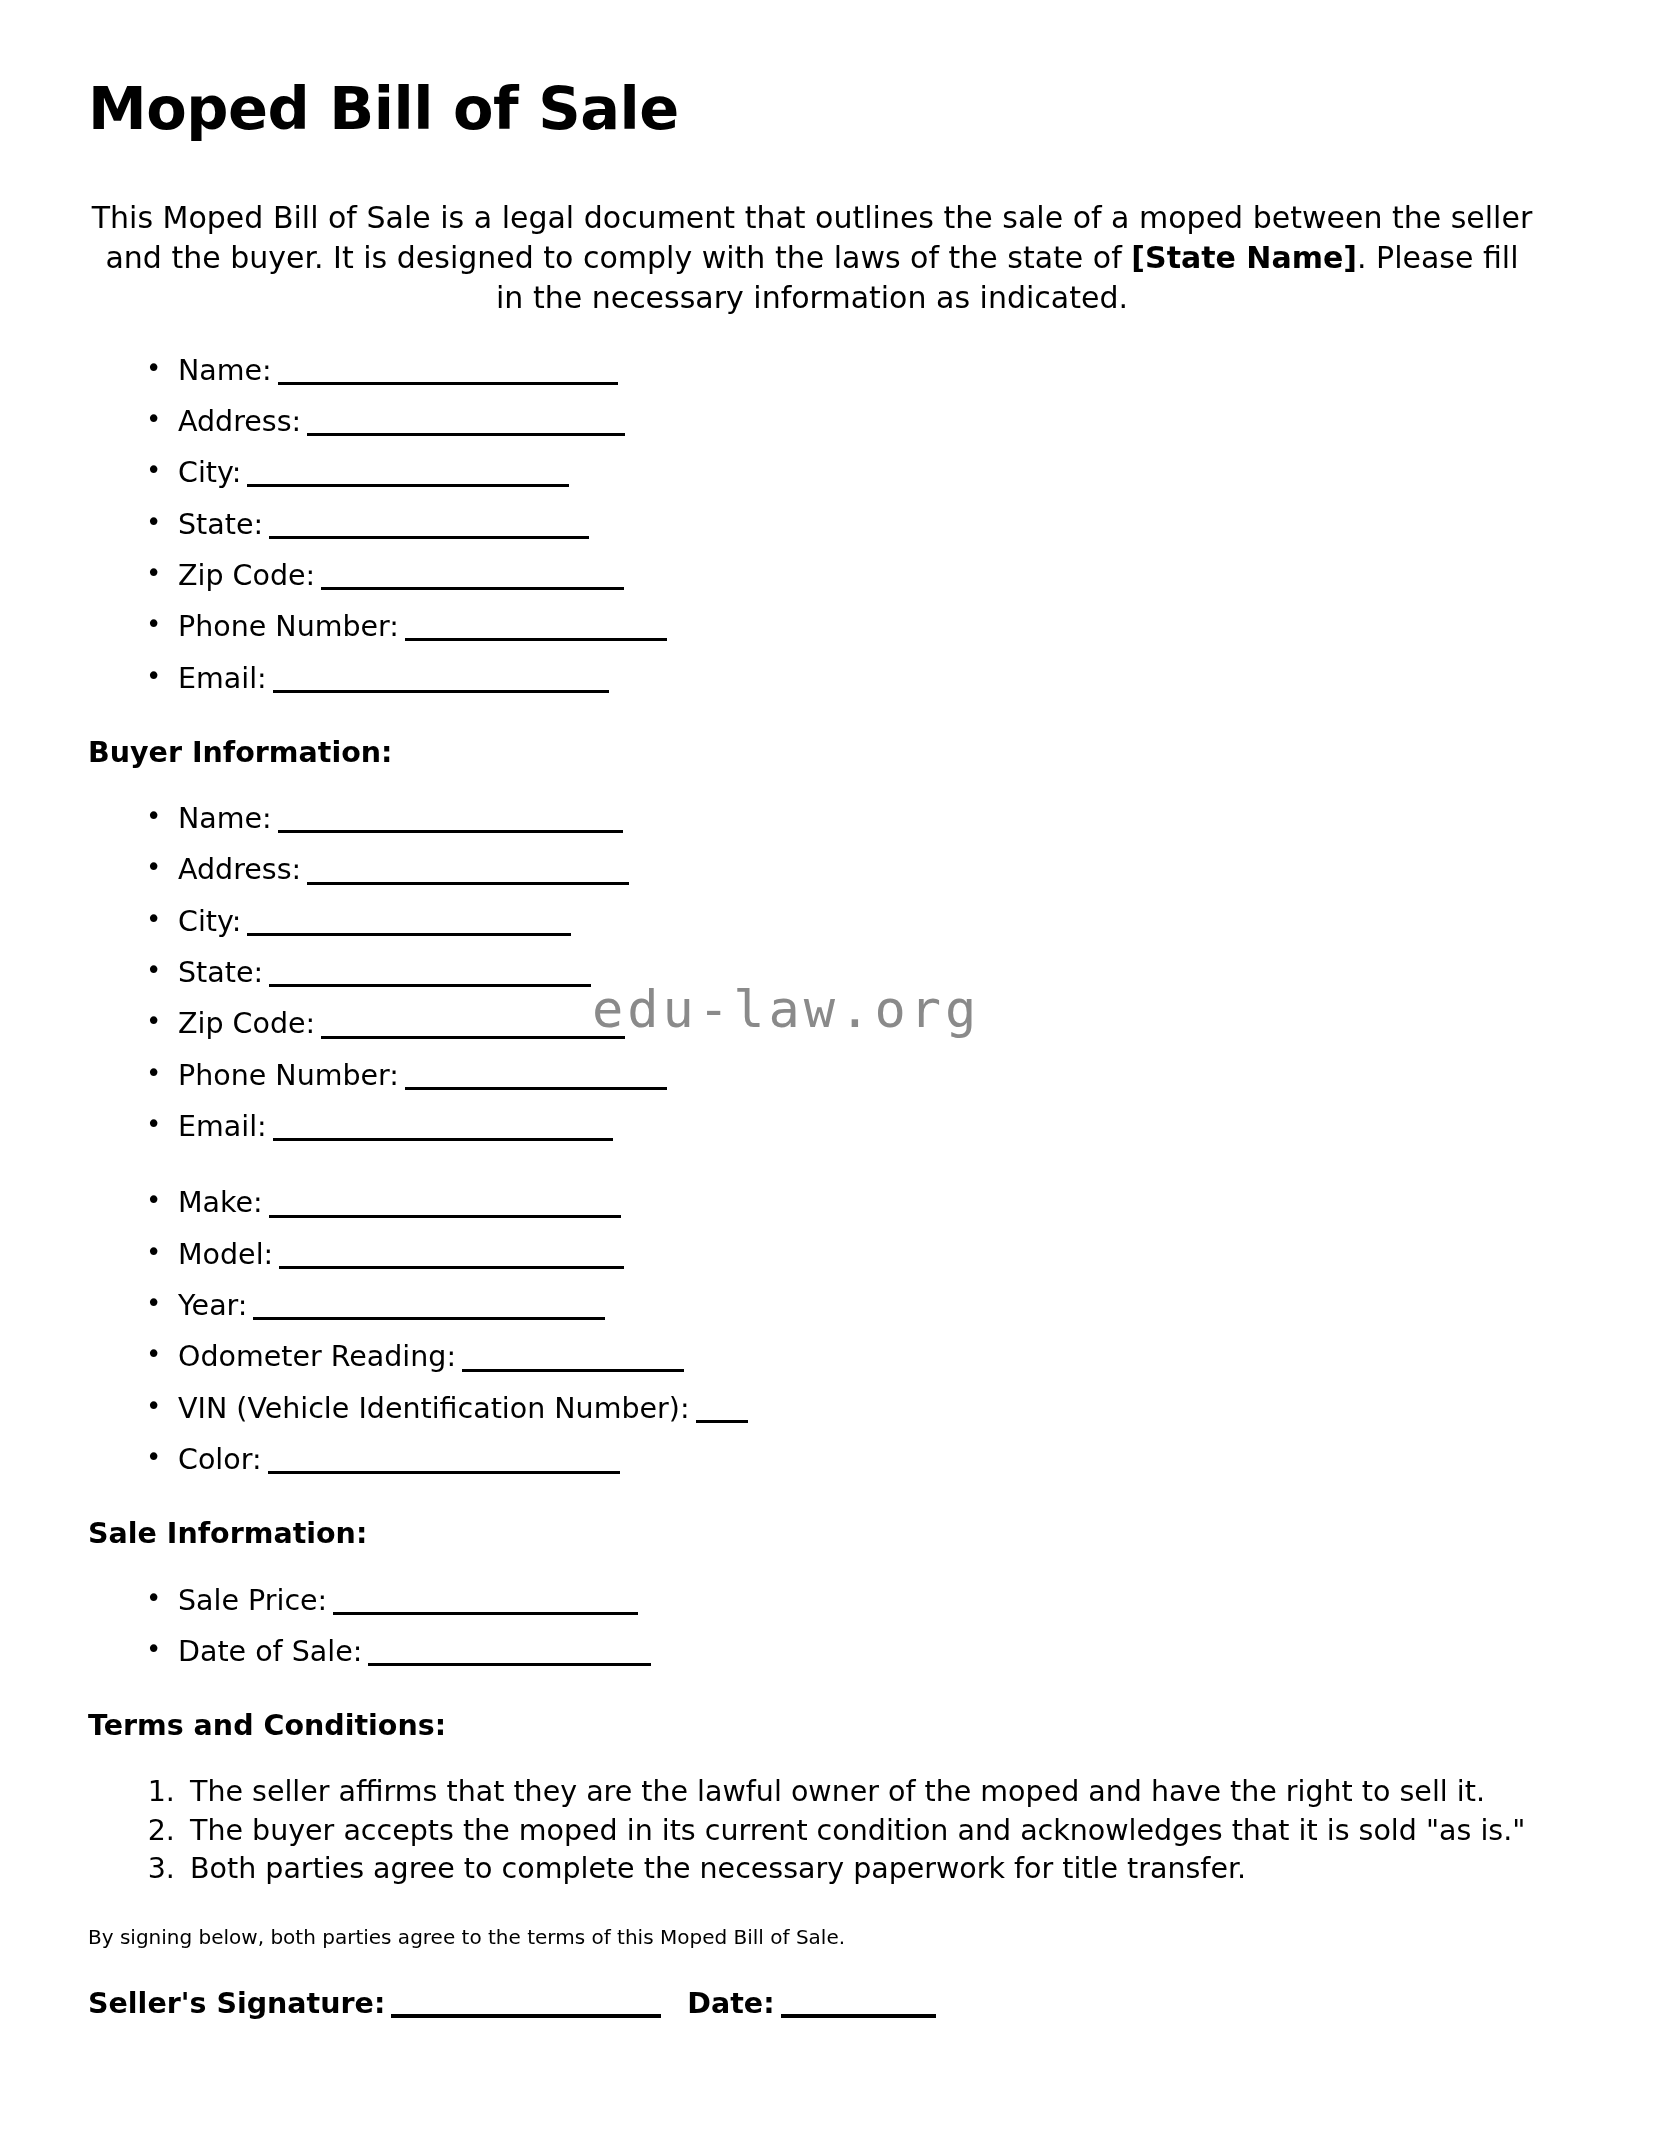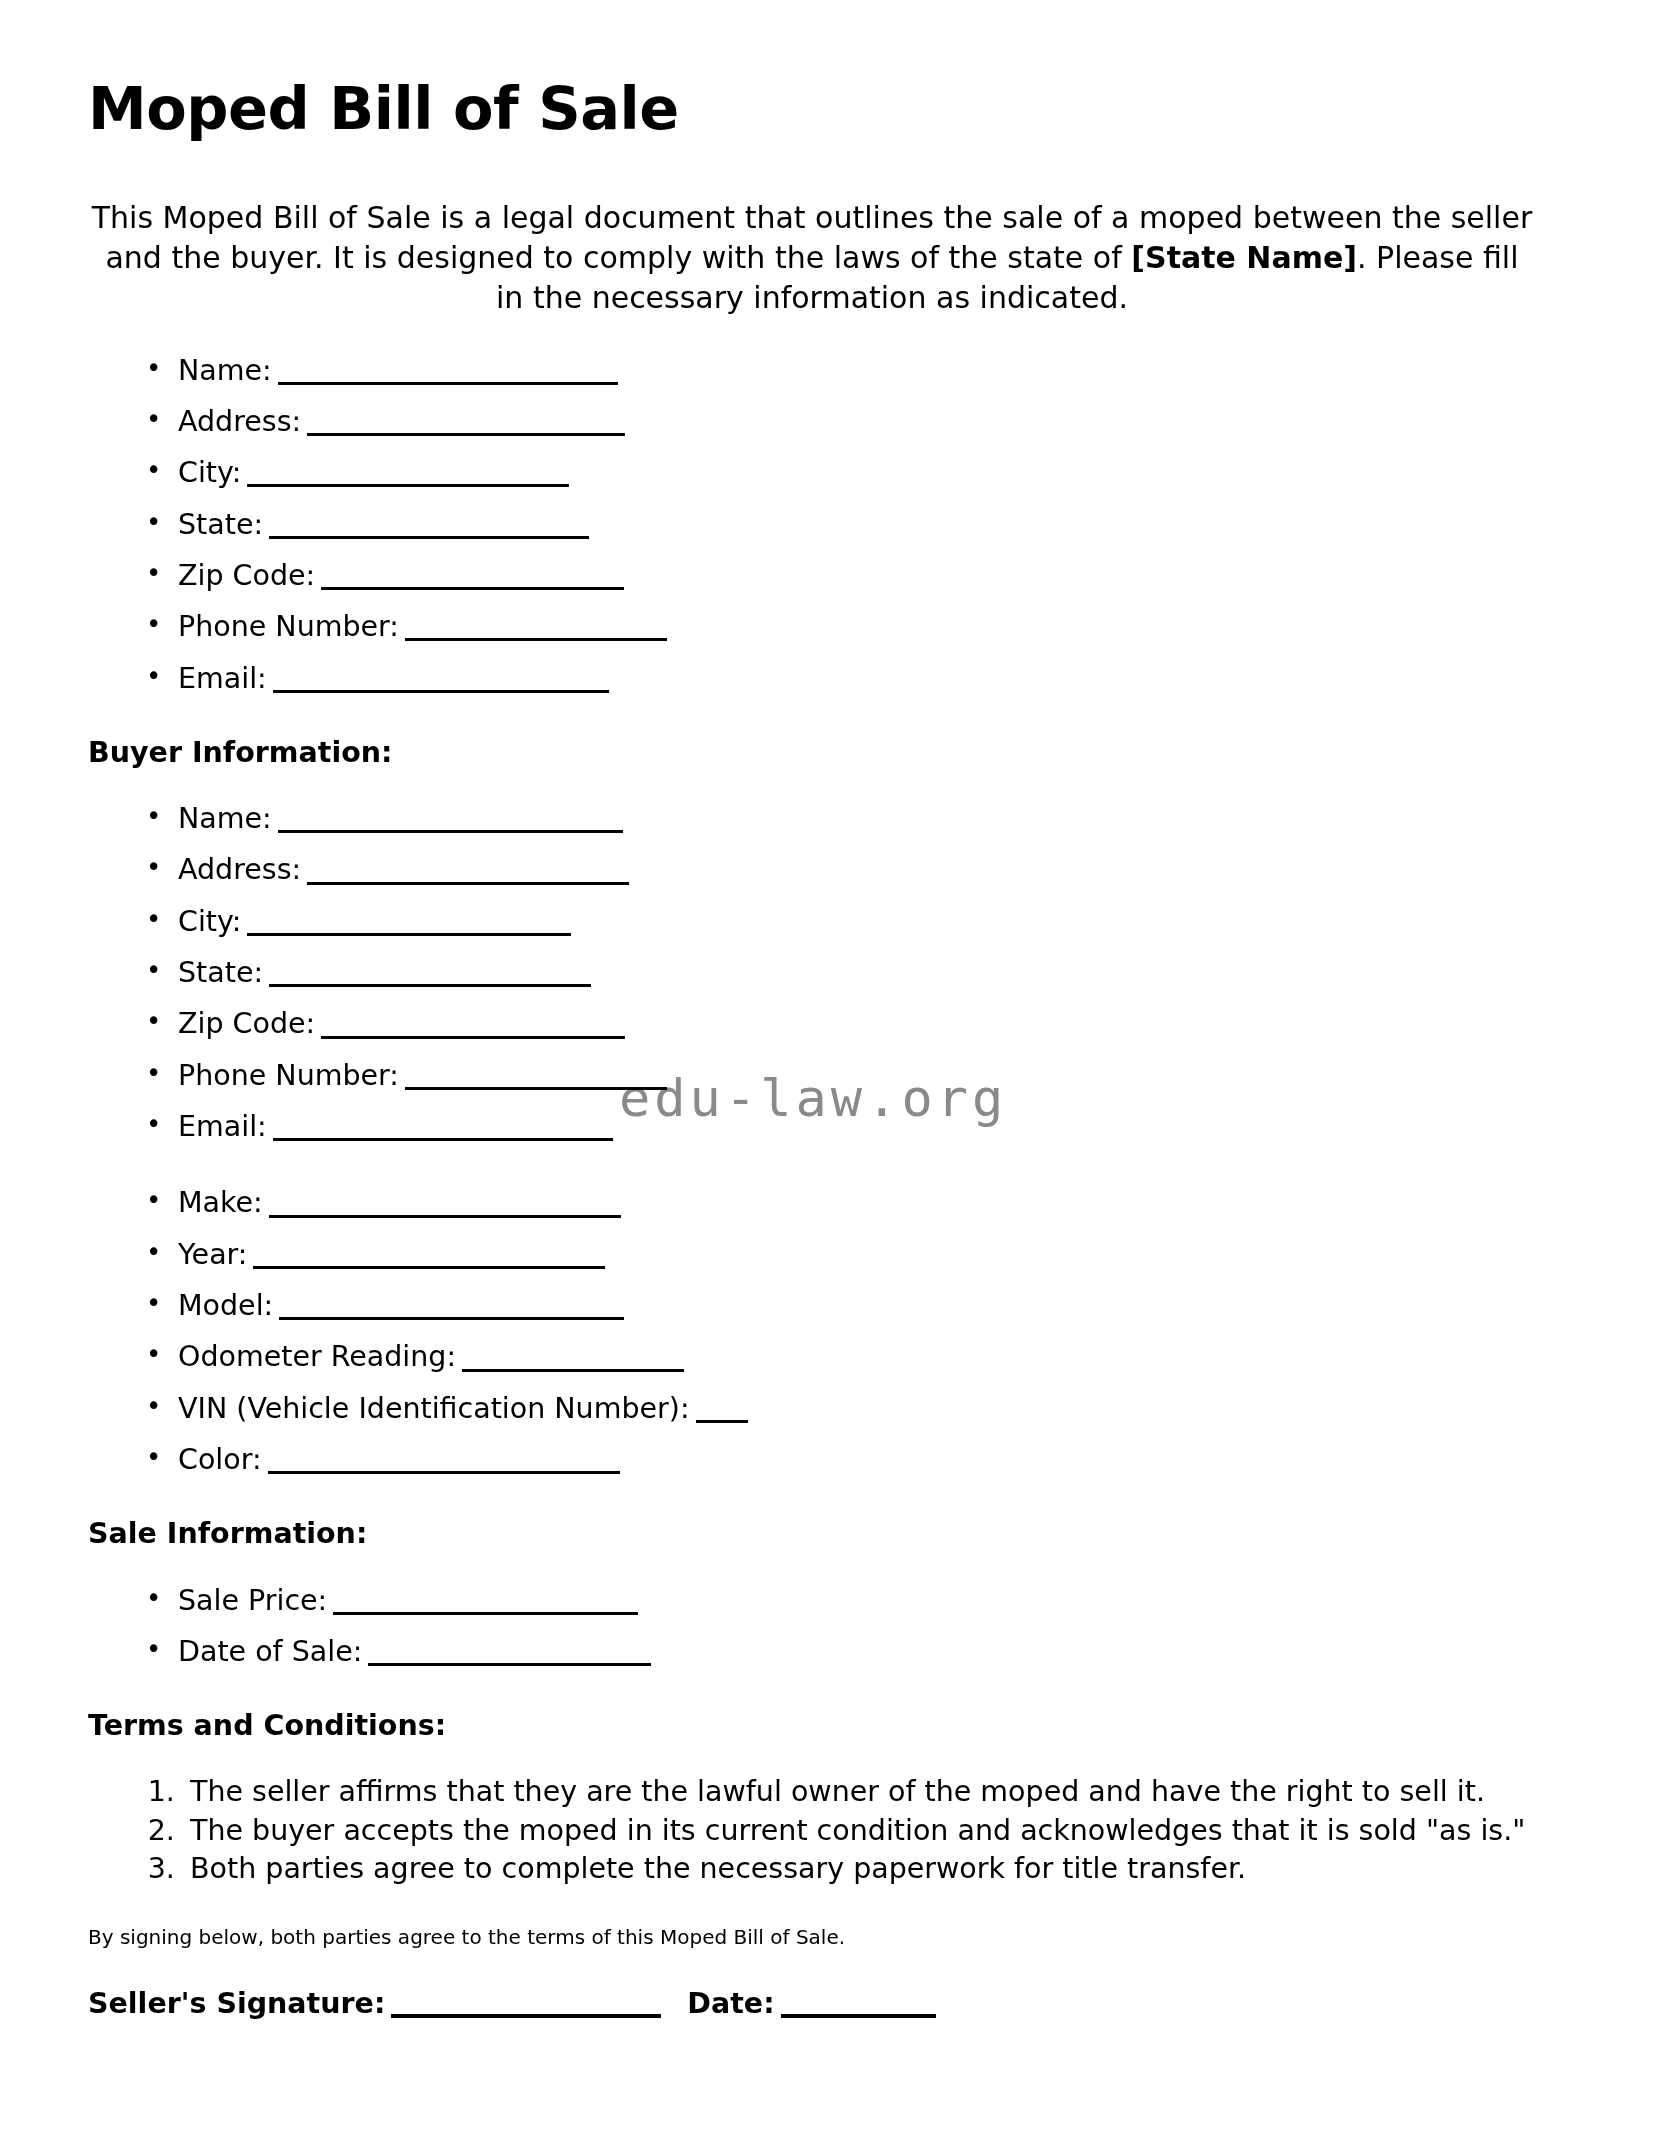--- a/index.html
+++ b/index.html
@@ -100,29 +100,28 @@
   .signature-row .blank {
     border-bottom: 4px solid #000;
   }
   .sig-gap {
     display: inline-block;
     width: 26px;
   }
   #watermark {
     position: absolute;
     left: 592px;
-    top: 1068px;
+    top: 979px;
     font-family: "DejaVu Sans Mono", "Liberation Mono", monospace;
     font-size: 52px;
     letter-spacing: 4px;
     color: #8a8a8a;
     z-index: 1;
     white-space: nowrap;
     pointer-events: none;
-    margin-left: 27px;
   }
 </style>
 </head>
 <body>
 
 <div id="page">
 
   <div id="watermark">edu-law.org</div>
 
   <div id="doc">
@@ -147,22 +146,22 @@
         <li><span>Address:</span><span class="blank" style="width: 322px;"></span></li>
         <li><span>City:</span><span class="blank" style="width: 324px;"></span></li>
         <li><span>State:</span><span class="blank" style="width: 322px;"></span></li>
         <li><span>Zip Code:</span><span class="blank" style="width: 304px;"></span></li>
         <li><span>Phone Number:</span><span class="blank" style="width: 262px;"></span></li>
         <li><span>Email:</span><span class="blank" style="width: 340px;"></span></li>
       </ul>
 
     <ul class="field-list" id="moped-fields">
         <li><span>Make:</span><span class="blank" style="width: 352px;"></span></li>
+        <li><span>Model:</span><span class="blank" style="width: 345px;"></span></li>
         <li><span>Year:</span><span class="blank" style="width: 352px;"></span></li>
-        <li><span>Model:</span><span class="blank" style="width: 345px;"></span></li>
         <li><span>Odometer Reading:</span><span class="blank" style="width: 222px;"></span></li>
         <li><span>VIN (Vehicle Identification Number):</span><span class="blank" style="width: 52px;"></span></li>
         <li><span>Color:</span><span class="blank" style="width: 352px;"></span></li>
       </ul>
 
     <h2 class="section-heading">Sale Information:</h2>
     <ul class="field-list" id="sale-fields">
         <li><span>Sale Price:</span><span class="blank" style="width: 305px;"></span></li>
         <li><span>Date of Sale:</span><span class="blank" style="width: 283px;"></span></li>
       </ul>

